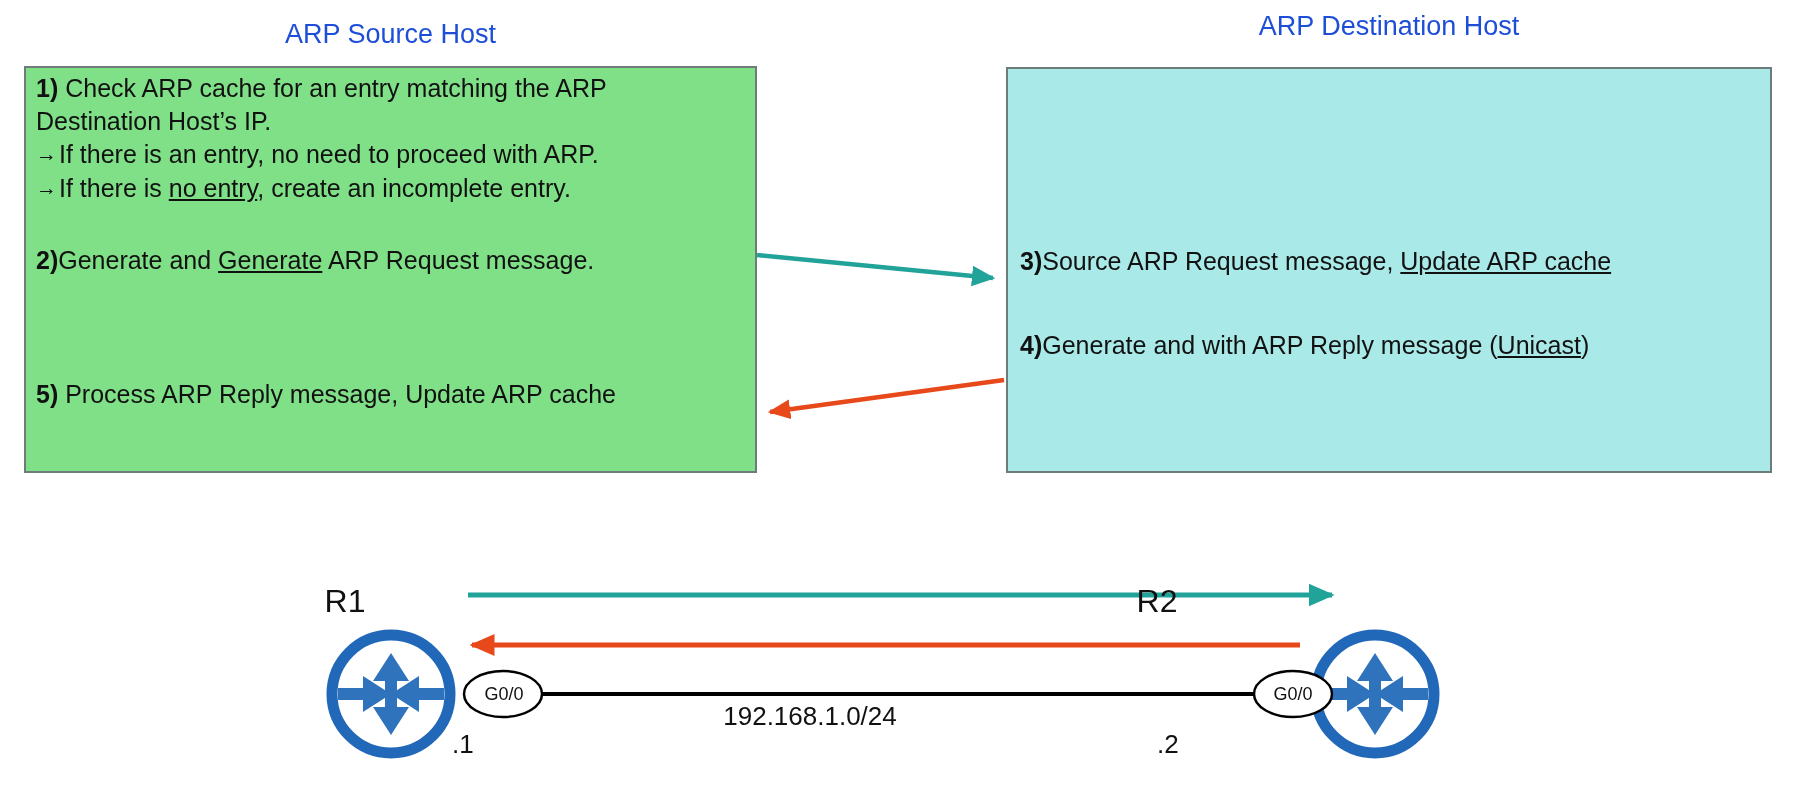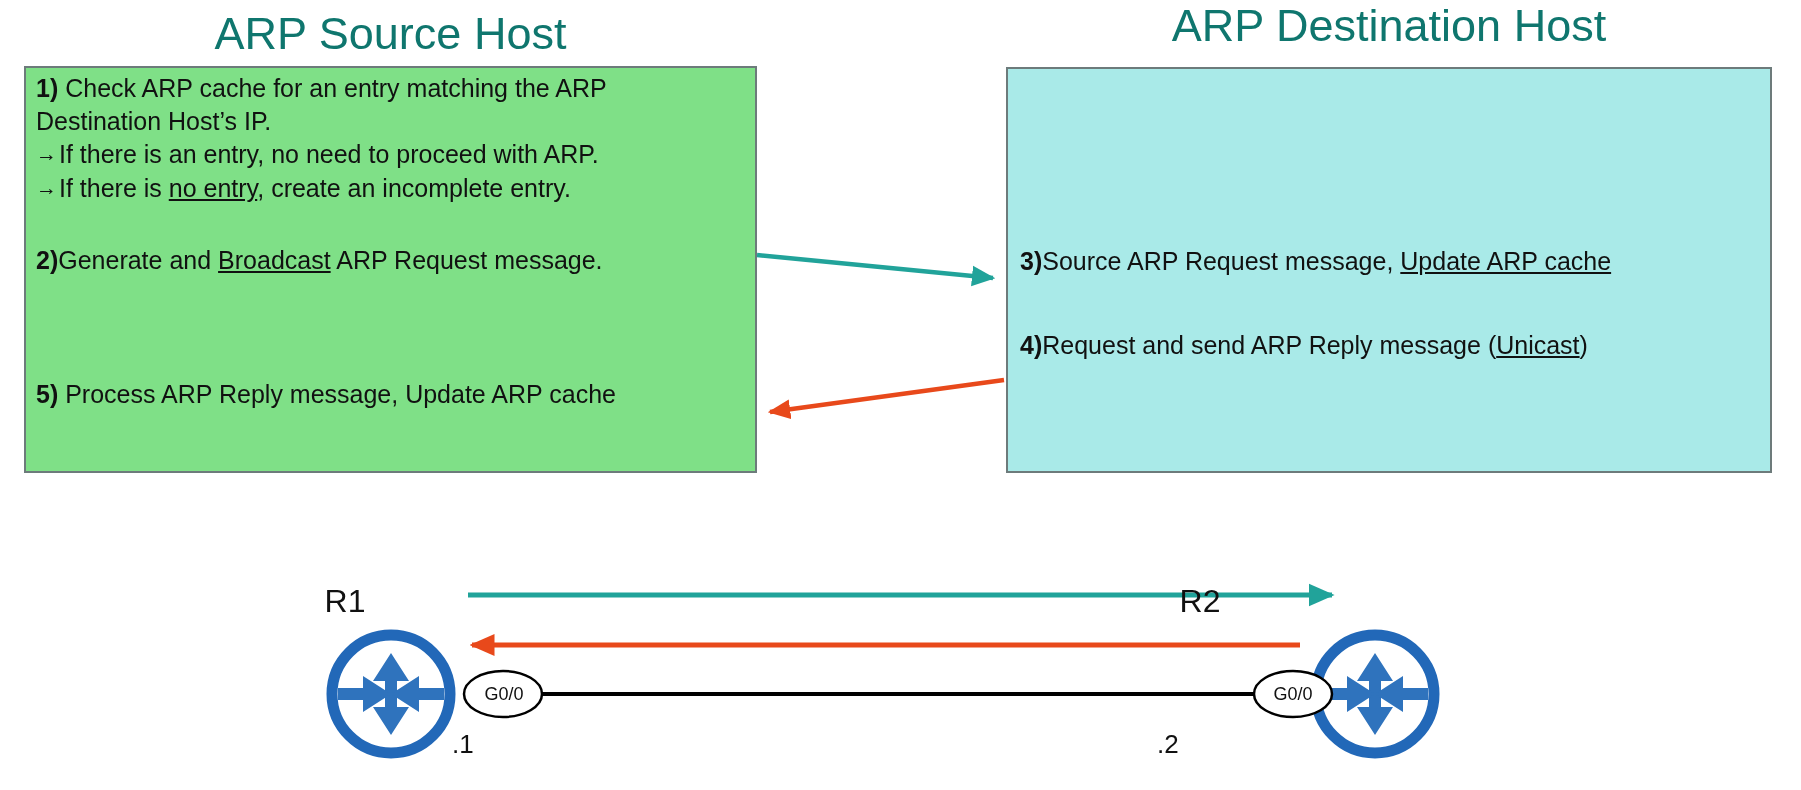--- a/index.html
+++ b/index.html
@@ -17,24 +17,24 @@
   }
   .stage {
     position: absolute;
     left: 0; top: 0;
     width: 1801px;
     height: 790px;
   }
   
   .panel-title {
     position: absolute;
-    font-size: 45px;
+    font-size: 27px;
     line-height: 44px;
     font-weight: 400;
-    color: #0f766e;
+    color: #1d4ed8;
     text-align: center;
     white-space: nowrap;
   }
   #title-source { left: 24px;  top: 12px; width: 733px; }
   #title-dest   { left: 1006px; top: 4px; width: 766px; }
 
   
   .host-box {
     position: absolute;
     box-sizing: border-box;
@@ -86,21 +86,21 @@
   
   .node-label {
     position: absolute;
     font-size: 32px;
     line-height: 34px;
     color: #111111;
     text-align: center;
     white-space: nowrap;
   }
   #label-r1 { left: 300px;  top: 584px; width: 90px; }
-  #label-r2 { left: 1155px; top: 584px; width: 90px; }
+  #label-r2 { left: 1112px; top: 584px; width: 90px; }
 
   .ip-label {
     position: absolute;
     font-size: 26px;
     line-height: 28px;
     color: #111111;
     white-space: nowrap;
   }
   #ip-r1 { left: 452px;  top: 730px; }
   #ip-r2 { left: 1157px; top: 730px; }
@@ -140,34 +140,34 @@
 
   <div class="step" id="step1">
     <b>1)</b>
     <span>Check ARP cache for an entry matching the ARP</span>
     <span>Destination Host’s IP.</span><br>
     <span class="arrowglyph">→</span><span>If there is an entry, no need to proceed with ARP.</span><br>
     <span class="arrowglyph">→</span><span>If there is </span><span class="u">no entry</span><span>, create an </span><span class="it">incomplete</span><span> entry.</span>
   </div>
 
   <div class="step" id="step2">
-    <b>2)</b><span>Generate and </span><span class="u">Broadcast</span><span> ARP Request message.</span>
+    <b>2)</b><span>Generate and </span><span class="u">Generate</span><span> ARP Request message.</span>
   </div>
 
   <div class="step" id="step5">
     <b>5)</b>
     <span>Process ARP Reply message, Update ARP cache</span>
   </div>
 
   <div class="step" id="step3">
     <b>3)</b><span>Source ARP Request message, </span><span class="u">Update ARP cache</span>
   </div>
 
   <div class="step" id="step4">
-    <b>4)</b><span>Request and send ARP Reply message (</span><span class="u">Unicast</span><span>)</span>
+    <b>4)</b><span>Generate and with ARP Reply message (</span><span class="u">Unicast</span><span>)</span>
   </div>
 
   <svg class="overlay" viewBox="0 0 1801 790">
     <defs>
       <marker id="mk-teal" viewBox="0 0 10 10" refX="9" refY="5" markerWidth="5.2" markerHeight="5.2" orient="auto-start-reverse">
         <path d="M0,0.6 L10,5 L0,9.4 z" fill="#21a39a"></path>
       </marker>
       <marker id="mk-orange" viewBox="0 0 10 10" refX="9" refY="5" markerWidth="5.0" markerHeight="5.0" orient="auto-start-reverse">
         <path d="M0,0.6 L10,5 L0,9.4 z" fill="#e8491b"></path>
       </marker>
@@ -215,14 +215,15 @@
 
   <div class="node-label" id="label-r1">R1</div>
   <div class="node-label" id="label-r2">R2</div>
 
   <div class="intf-label" id="intf-r1">G0/0</div>
   <div class="intf-label" id="intf-r2">G0/0</div>
 
   <div class="ip-label" id="ip-r1">.1</div>
   <div class="ip-label" id="ip-r2">.2</div>
 
+  <div class="subnet-label">192.168.1.0/24</div>
 
 </div>
 
 </body></html>

